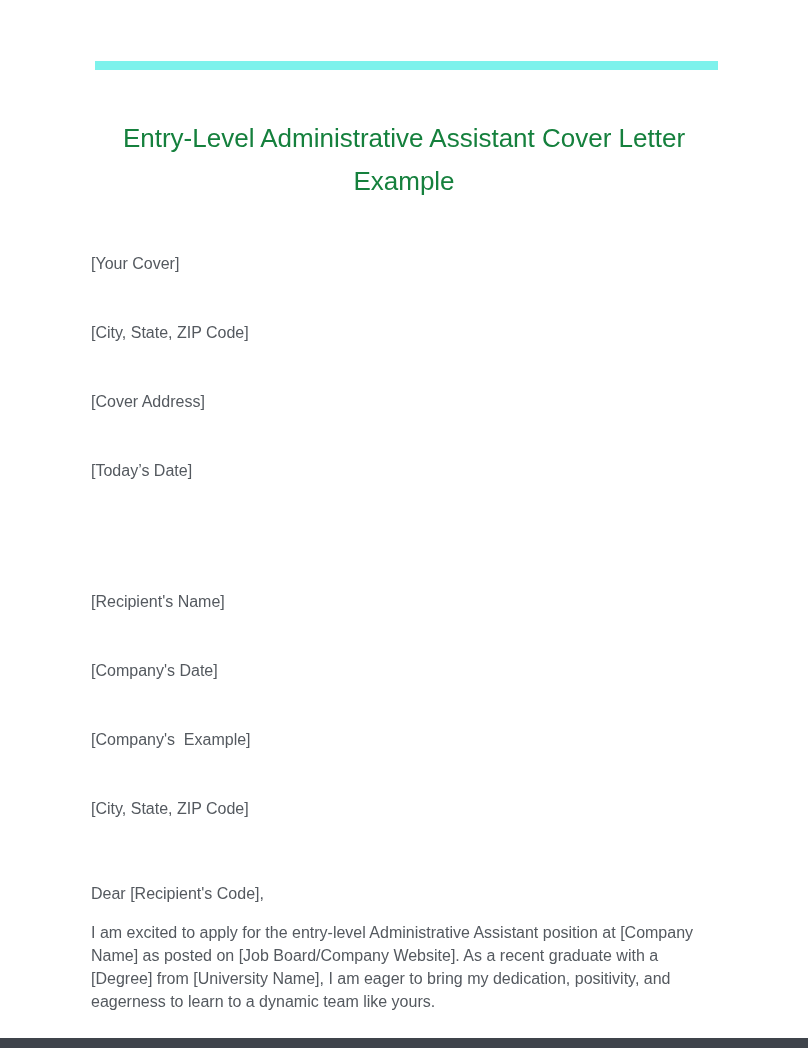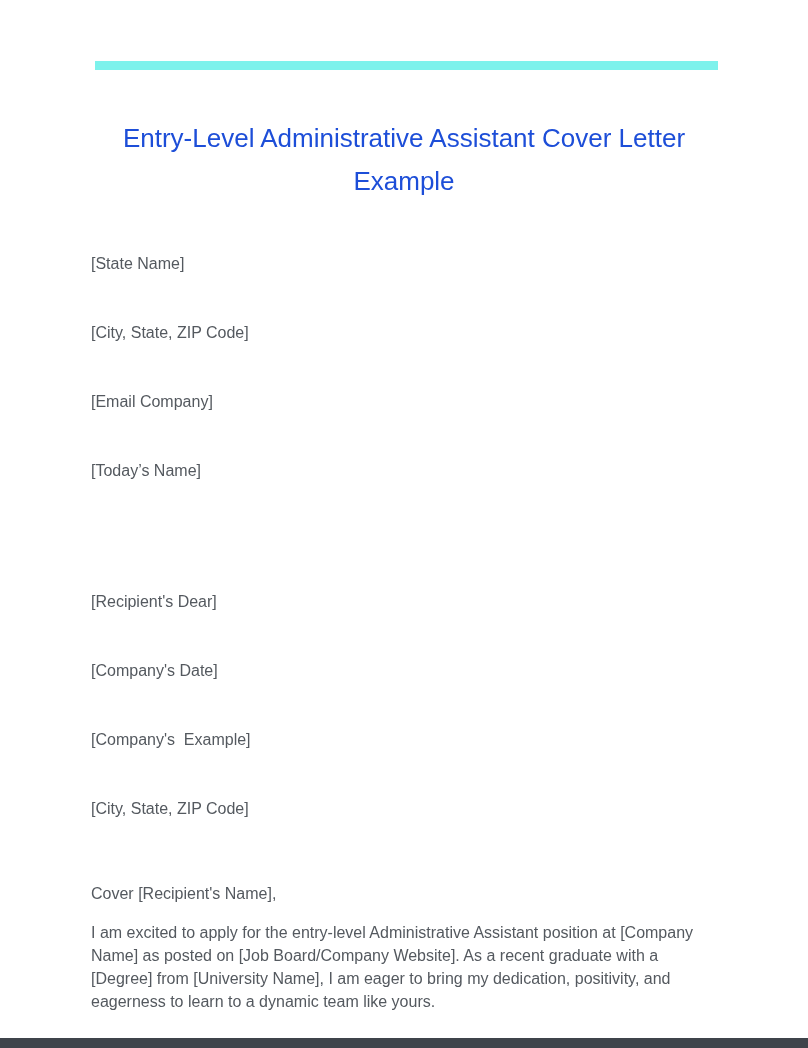--- a/index.html
+++ b/index.html
@@ -56,37 +56,37 @@
     width: 808px;
     height: 10px;
     background: #3f444b; 
   }
 </style>
 </head>
 <body>
 
 <div class="accent-bar" style="background: rgb(125, 242, 236);"></div>
 
-<h1 class="page-title" style="color: #1d4ed8;">Entry-Level Administrative Assistant Cover Letter Example</h1>
+<h1 class="page-title" style="color: #15803d;">Entry-Level Administrative Assistant Cover Letter Example</h1>
 
 <div class="letter" style="color: rgb(84, 89, 95);">
 
   <div class="block">
-    <div class="line">[State Name]</div>
+    <div class="line">[Your Cover]</div>
     <div class="line">[City, State, ZIP Code]</div>
-    <div class="line">[Email Company]</div>
-    <div class="line">[Today’s Name]</div>
+    <div class="line">[Cover Address]</div>
+    <div class="line">[Today’s Date]</div>
   </div>
 
   <div class="block">
-    <div class="line">[Recipient's Dear]</div>
+    <div class="line">[Recipient's Name]</div>
     <div class="line">[Company's Date]</div>
     <div class="line">[Company's  Example]</div>
     <div class="line">[City, State, ZIP Code]</div>
   </div>
 
-  <div class="block">Cover [Recipient's Name],</div>
+  <div class="block">Dear [Recipient's Code],</div>
 
   <p class="block">I am excited to apply for the entry-level Administrative Assistant position at [Company Name] as posted on [Job Board/Company Website]. As a recent graduate with a [Degree] from [University Name], I am eager to bring my dedication, positivity, and eagerness to learn to a dynamic team like yours.</p>
 
 </div>
 
 <div class="footer-bar" style="background: rgb(63, 68, 75);"></div>
 
 </body></html>

